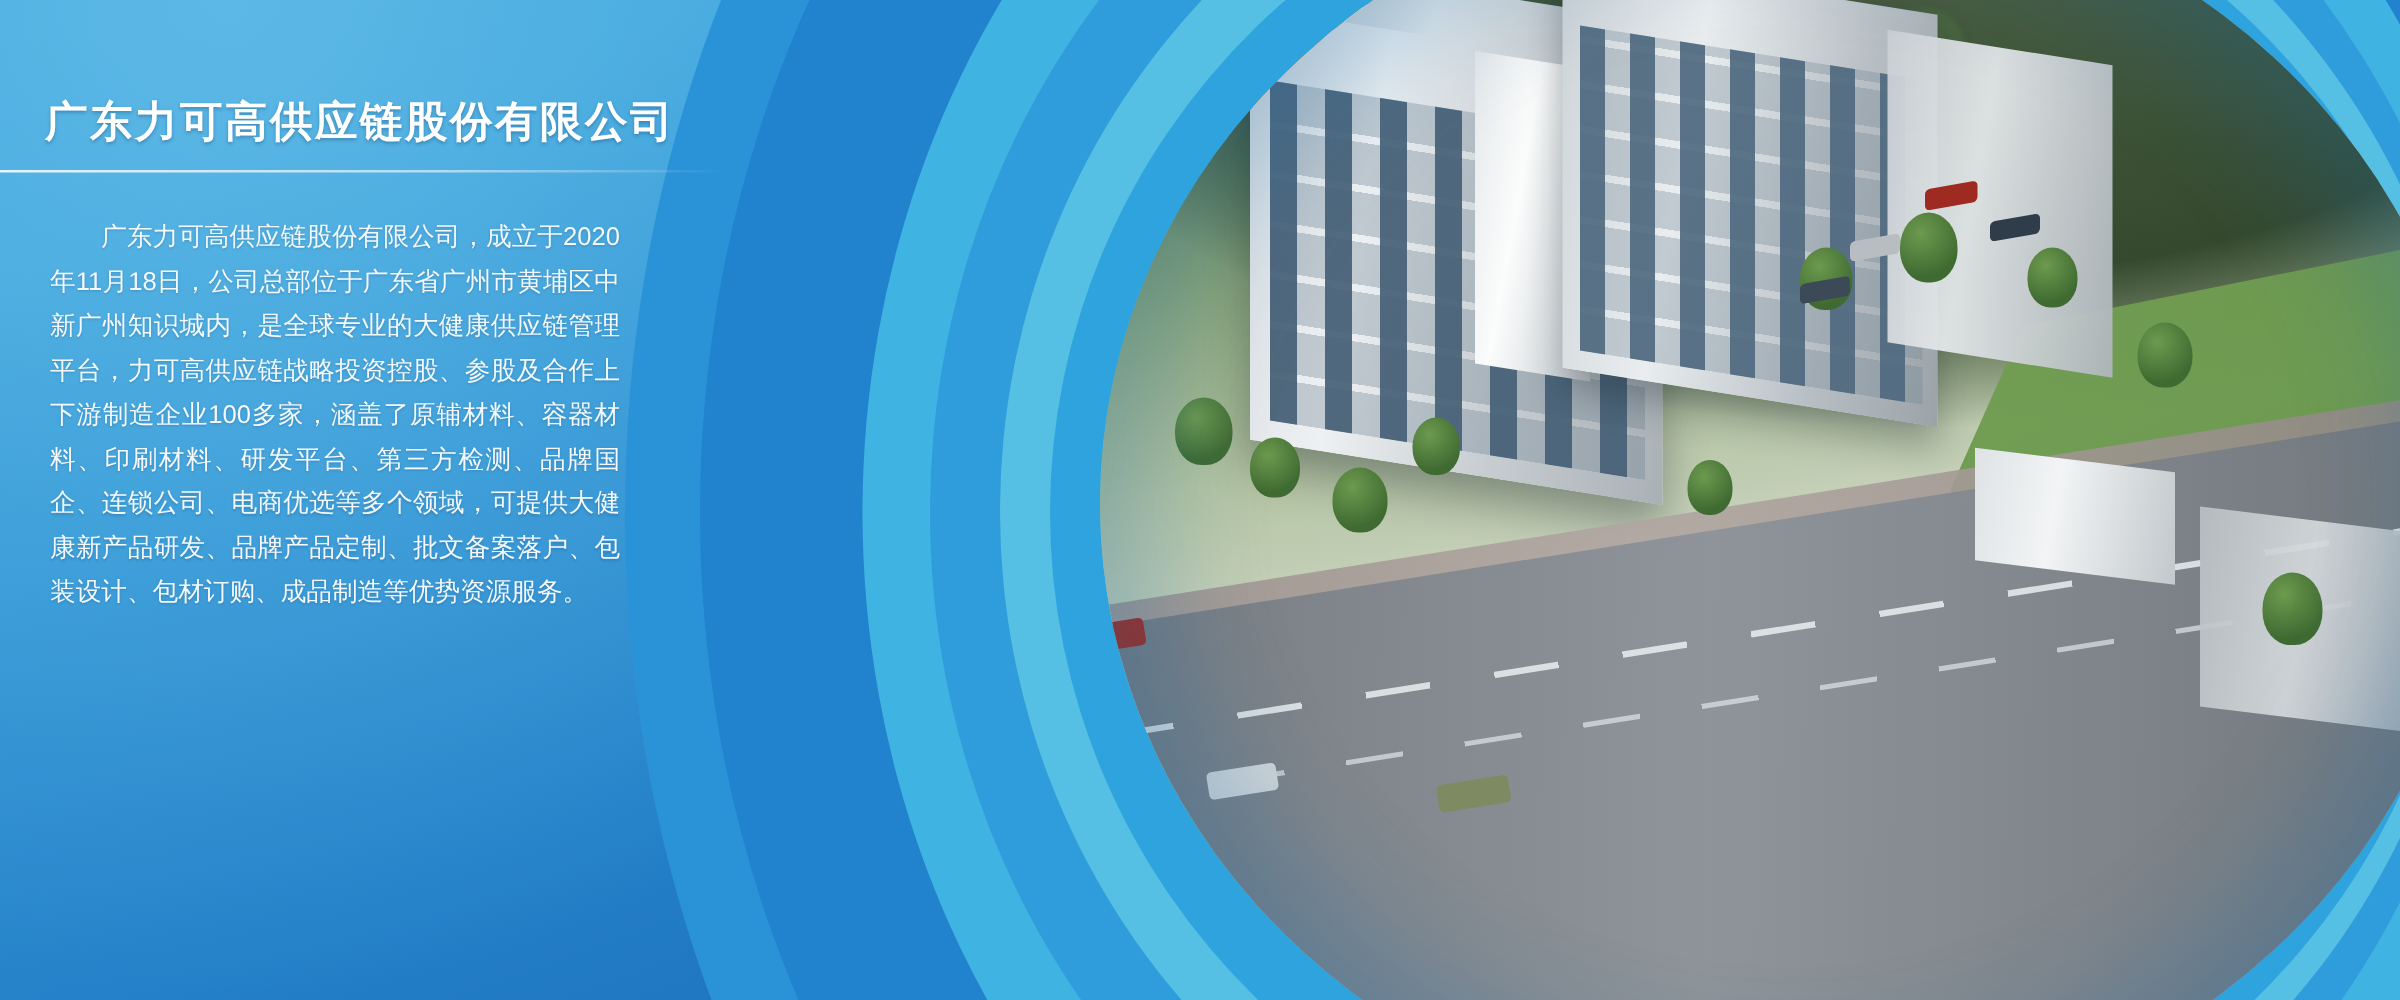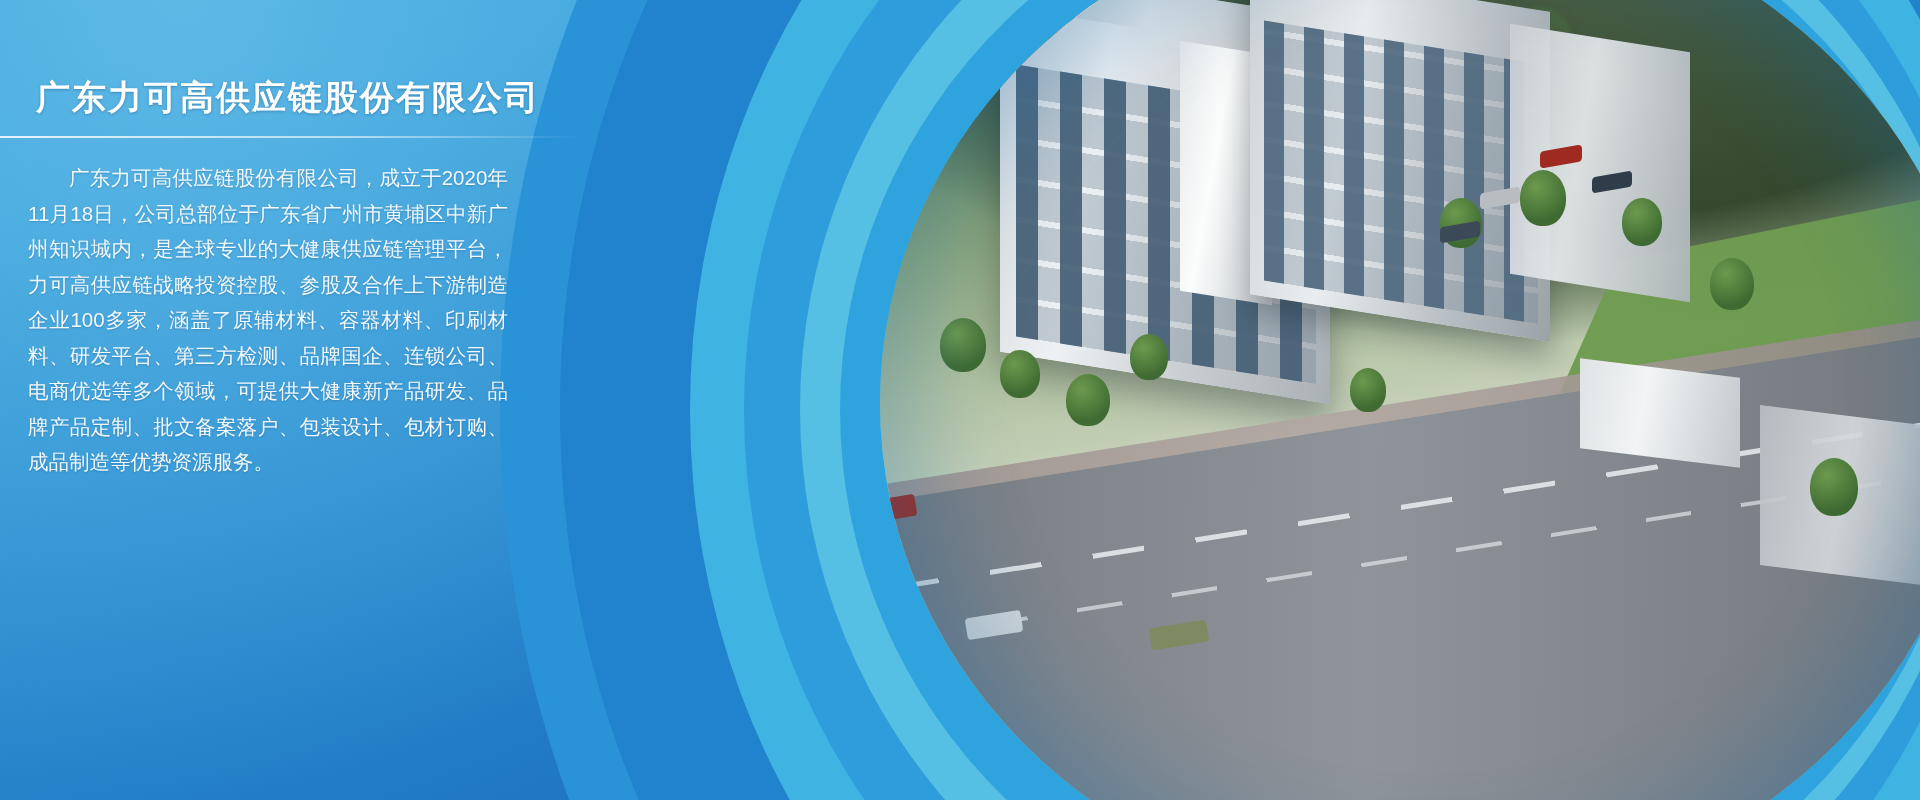--- a/index.html
+++ b/index.html
@@ -186,21 +186,21 @@
   .rule{
     position:absolute;left:0;top:136px;width:578px;height:2px;
     background:linear-gradient(90deg,rgba(255,255,255,.85) 0%,rgba(255,255,255,.55) 62%,rgba(255,255,255,0) 100%);
   }
   .body{
     position:absolute;left:24px;top:156px;width:488px;
     color:#f3f9fd;font-size:20.5px;line-height:35.5px;
     text-align:justify;text-align-last:left;
     text-shadow:0 1px 2px rgba(0,40,80,.22);
   }
-  .body p{margin:4px;text-indent:2em;}
+  .body p{margin:16px;text-indent:2em;}
 </style>
 </head>
 <body>
 
 <div id="stage">
 
   <div class="bg-base"></div>
   <div class="bg-glow"></div>
 
   <div class="arc arc1"></div>

